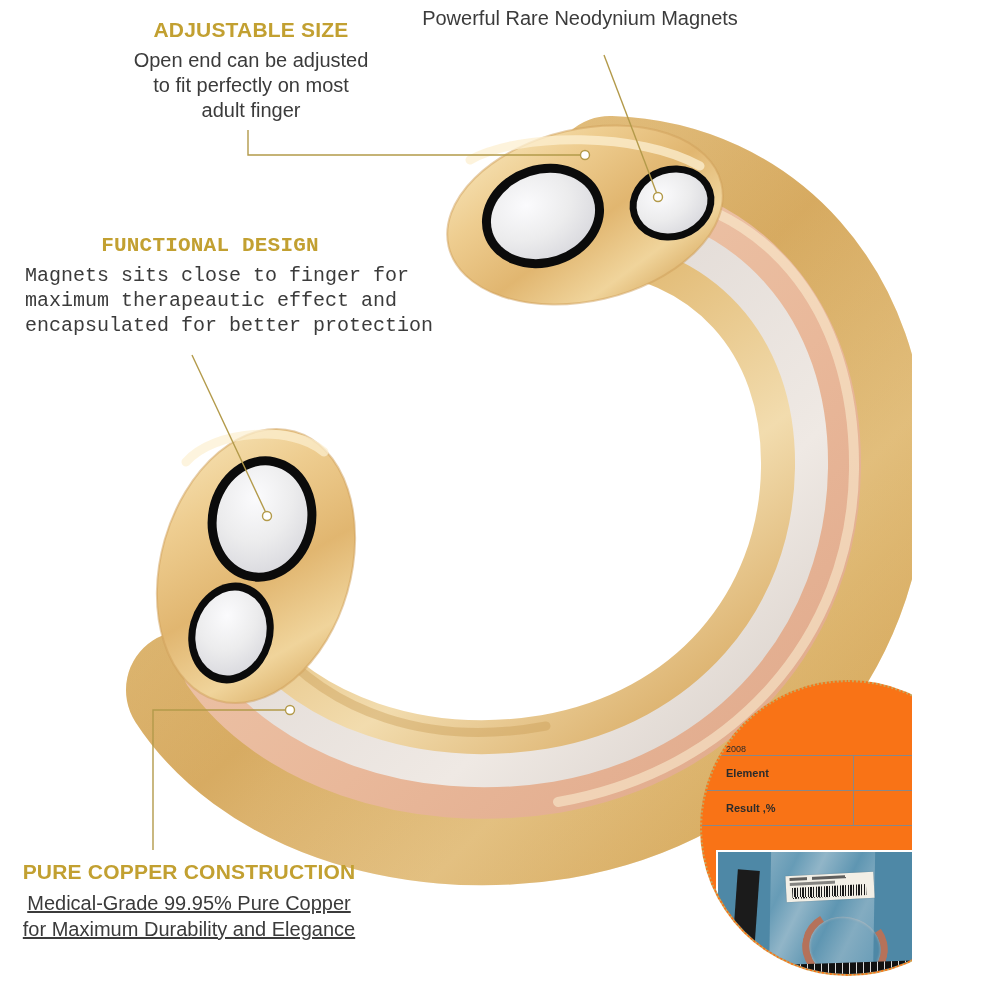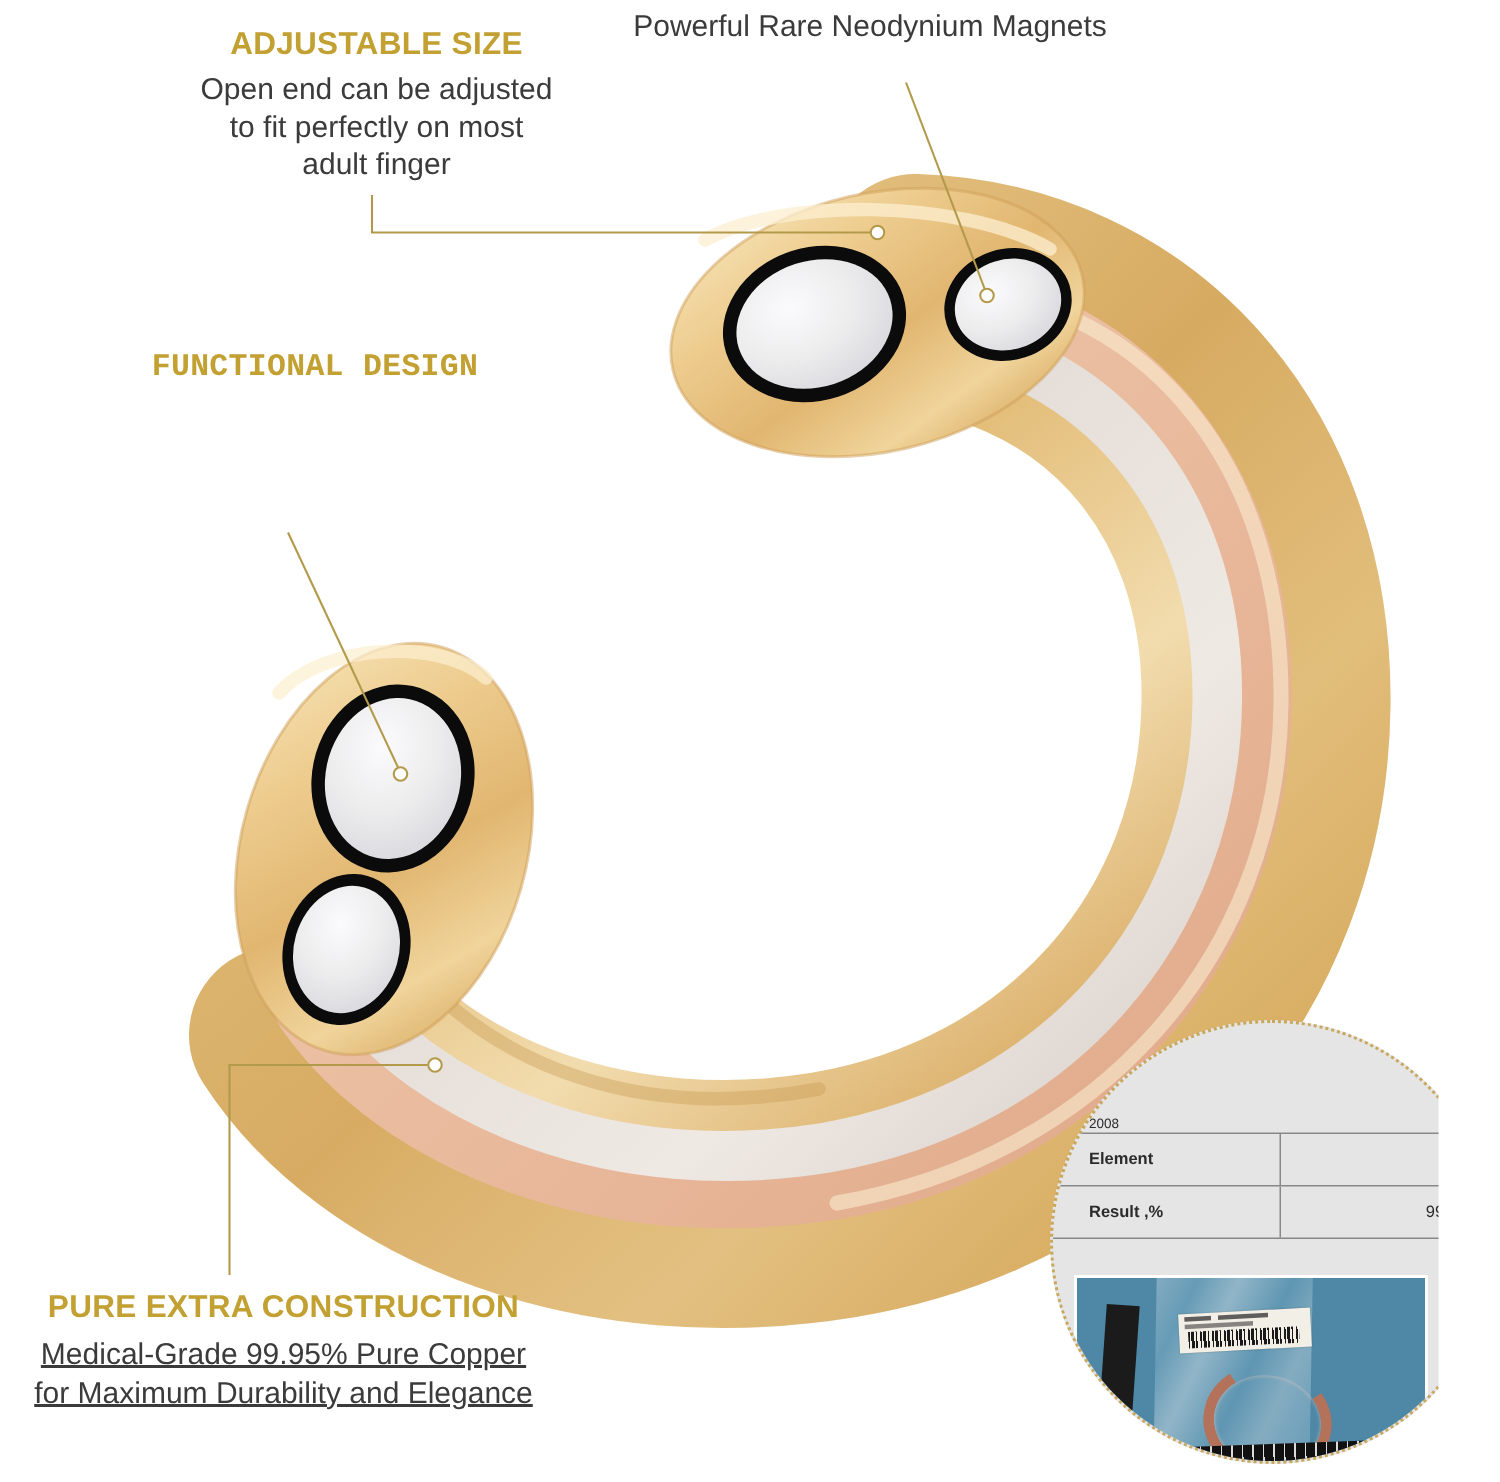--- a/index.html
+++ b/index.html
@@ -9,21 +9,20 @@
   }
   body {
     font-family: "Liberation Sans", sans-serif;
   }
   #page {
     position: relative;
     width: 912px;
     height: 988px;
     background: #ffffff;
     overflow: hidden;
-    padding-left: 47px;
   }
 
   
   .callout { position: absolute; text-align: center; }
   .callout .title {
     color: #c2a031;
     font-weight: bold;
     letter-spacing: 0.2px;
     white-space: nowrap;
   }
@@ -62,21 +61,21 @@
   
   #cert-inset {
     position: absolute;
     left: 700px;
     top: 680px;
     width: 292px;
     height: 292px;
     border-radius: 50%;
     border: 2px dotted #c8a85e;
     overflow: hidden;
-    background: #e5e5e5;
+    background: #f97316;
   }
   #cert-table {
     position: absolute;
     left: 0px;
     top: 62px;
     width: 292px;
     font-family: "Liberation Sans", sans-serif;
     color: #2b2b2b;
   }
   .cert-year {
@@ -346,24 +345,29 @@
   </div>
 
   <div class="callout" id="callout-magnets">
     <div class="body">
       <div>Powerful Rare Neodynium Magnets</div>
     </div>
   </div>
 
   <div class="callout" id="callout-functional">
     <div class="title">FUNCTIONAL DESIGN</div>
+    <div class="body">
+      <div>Magnets sits close to finger for</div>
+      <div>maximum therapeautic effect and</div>
+      <div>encapsulated for better protection</div>
+    </div>
   </div>
 
   <div class="callout" id="callout-copper">
-    <div class="title">PURE EXTRA CONSTRUCTION</div>
+    <div class="title">PURE COPPER CONSTRUCTION</div>
     <div class="body">
       <div>Medical-Grade 99.95% Pure Copper</div>
       <div>for Maximum Durability and Elegance</div>
     </div>
   </div>
 
   <div id="cert-inset">
 
     <div id="cert-table">
       <div class="cert-year">2008</div>

